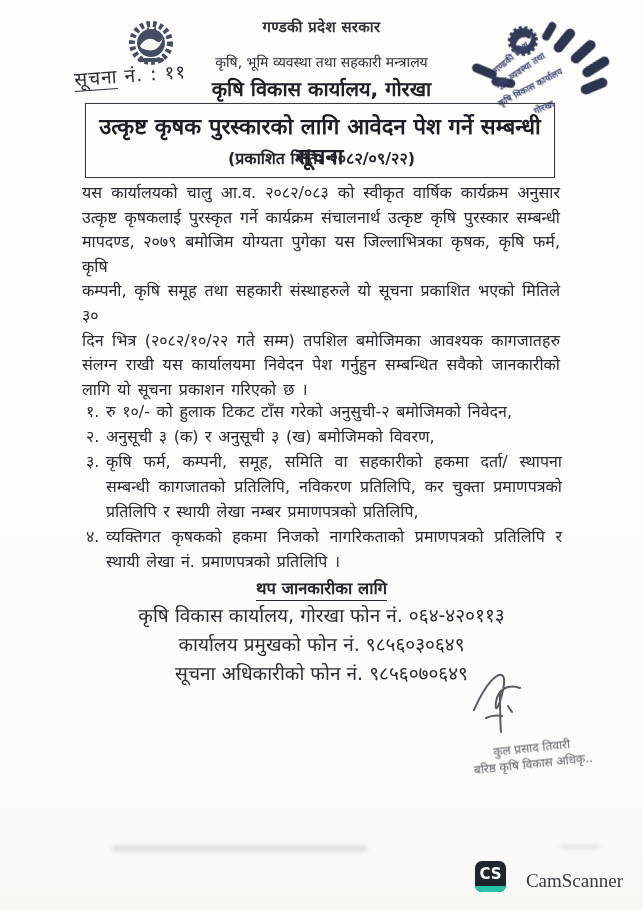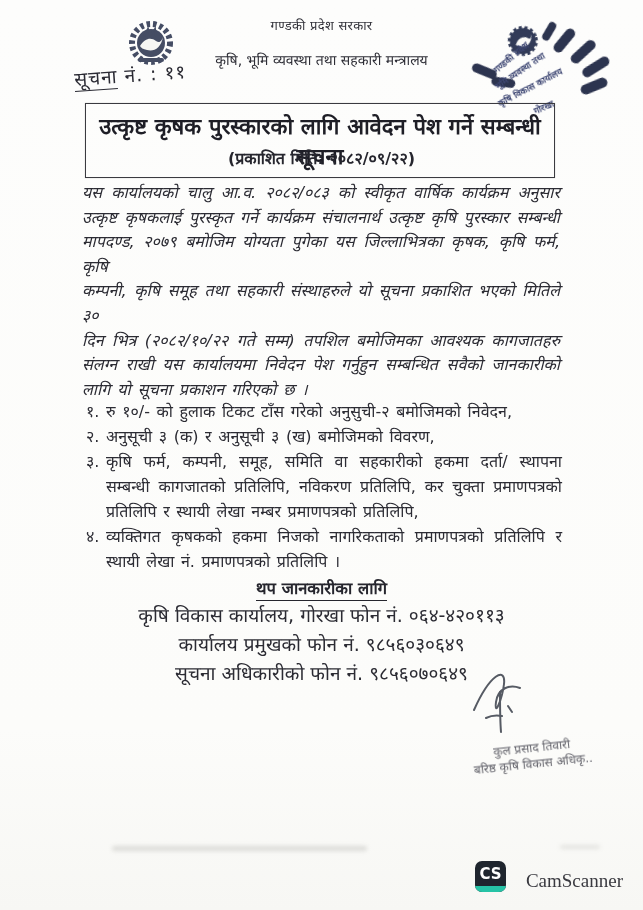--- a/index.html
+++ b/index.html
@@ -8,21 +8,21 @@
     width:643px;height:910px;
     margin:0 auto;
     background:linear-gradient(180deg,#fdfdfc 0%,#fcfcfa 80%,#f7f7f4 100%);
     overflow:hidden;
     font-family:"DejaVu Sans","Liberation Sans",sans-serif;
     color:#2c2c34;
   }
   .abs{position:absolute;}
   
   .hdr{left:0;top:0;width:100%;text-align:center;}
-  .hdr-gov{margin-top:16px;font-size:13px;letter-spacing:.3px;color:#33333b;}
+  .hdr-gov{margin-top:16px;font-size:15px;letter-spacing:.3px;color:#33333b;font-weight:bold;}
   .hdr-min{margin-top:16px;font-size:14px;color:#2e2e36;}
   .hdr-office{margin-top:4px;font-size:20px;font-weight:bold;color:#1f1f27;}
   
   .notice-no{
     left:74px;top:62px;
     font-size:19px;color:#2a2a33;
     transform:rotate(-4deg);
     letter-spacing:1px;
   }
   .notice-no .uw{border-bottom:1.6px solid #2a2a33;padding-bottom:1px;}
@@ -31,21 +31,21 @@
     left:85px;top:103px;width:452px;
     border:1.2px solid #3a3a40;
     padding:6px 8px 7px 8px;
     text-align:center;
     font-size:22px;font-weight:bold;color:#1e1e26;
     box-shadow:0 0 1px rgba(0,0,0,.25);
   }
   .pub-date{left:0;top:147px;width:100%;text-align:center;font-size:16px;font-weight:bold;color:#26262e;}
   
   .body-par{left:82px;top:181px;width:478px;font-size:16px;color:#2b2b33;}
-  .body-line{line-height:24.6px;text-align:justify;text-align-last:justify;word-spacing:2px;font-style:italic;}
+  .body-line{line-height:24.6px;text-align:justify;text-align-last:justify;word-spacing:2px;}
   .body-line.last{text-align-last:left;}
   
   .docs-heading{left:0;top:374px;width:100%;text-align:center;}
   .u-head{display:inline-block;font-size:16.5px;font-weight:bold;border-bottom:1.6px solid #26262e;padding-bottom:1px;color:#26262e;}
   .doc-list{left:86px;top:399px;width:476px;font-size:16px;}
   .doc-item{display:flex;line-height:25px;}
   .doc-num{flex:0 0 20px;}
   .doc-text{flex:1;text-align:justify;word-spacing:1.5px;}
   
   .contact-heading{left:0;top:576px;width:100%;text-align:center;}
@@ -97,20 +97,21 @@
     </g>
   </svg>
 
   <div class="abs notice-no">
     <span class="uw">सूचना</span><span> नं. : ११</span>
   </div>
 
   <div class="abs hdr">
     <div class="hdr-gov">गण्डकी प्रदेश सरकार</div>
     <div class="hdr-min">कृषि, भूमि व्यवस्था तथा सहकारी मन्त्रालय</div>
+    <div class="hdr-office">कृषि विकास कार्यालय, गोरखा</div>
   </div>
 
   <svg class="abs" style="left:446px;top:14px;" width="180" height="118" viewBox="0 0 180 118">
     <g transform="rotate(-16 92 58)" opacity="0.9" style="filter:blur(.4px);">
 
       <circle cx="86" cy="24" r="13" fill="#1d2747"></circle>
       <circle cx="86" cy="24" r="13" fill="none" stroke="#1d2747" stroke-width="4" stroke-dasharray="3 2.5"></circle>
       <path d="M78,26 C82,20 88,19 92,23 C94,25 95,22 96,20 C94,29 88,31 83,29 Z" fill="#fbfbf8"></path>
 
       <g fill="#161f3d">

